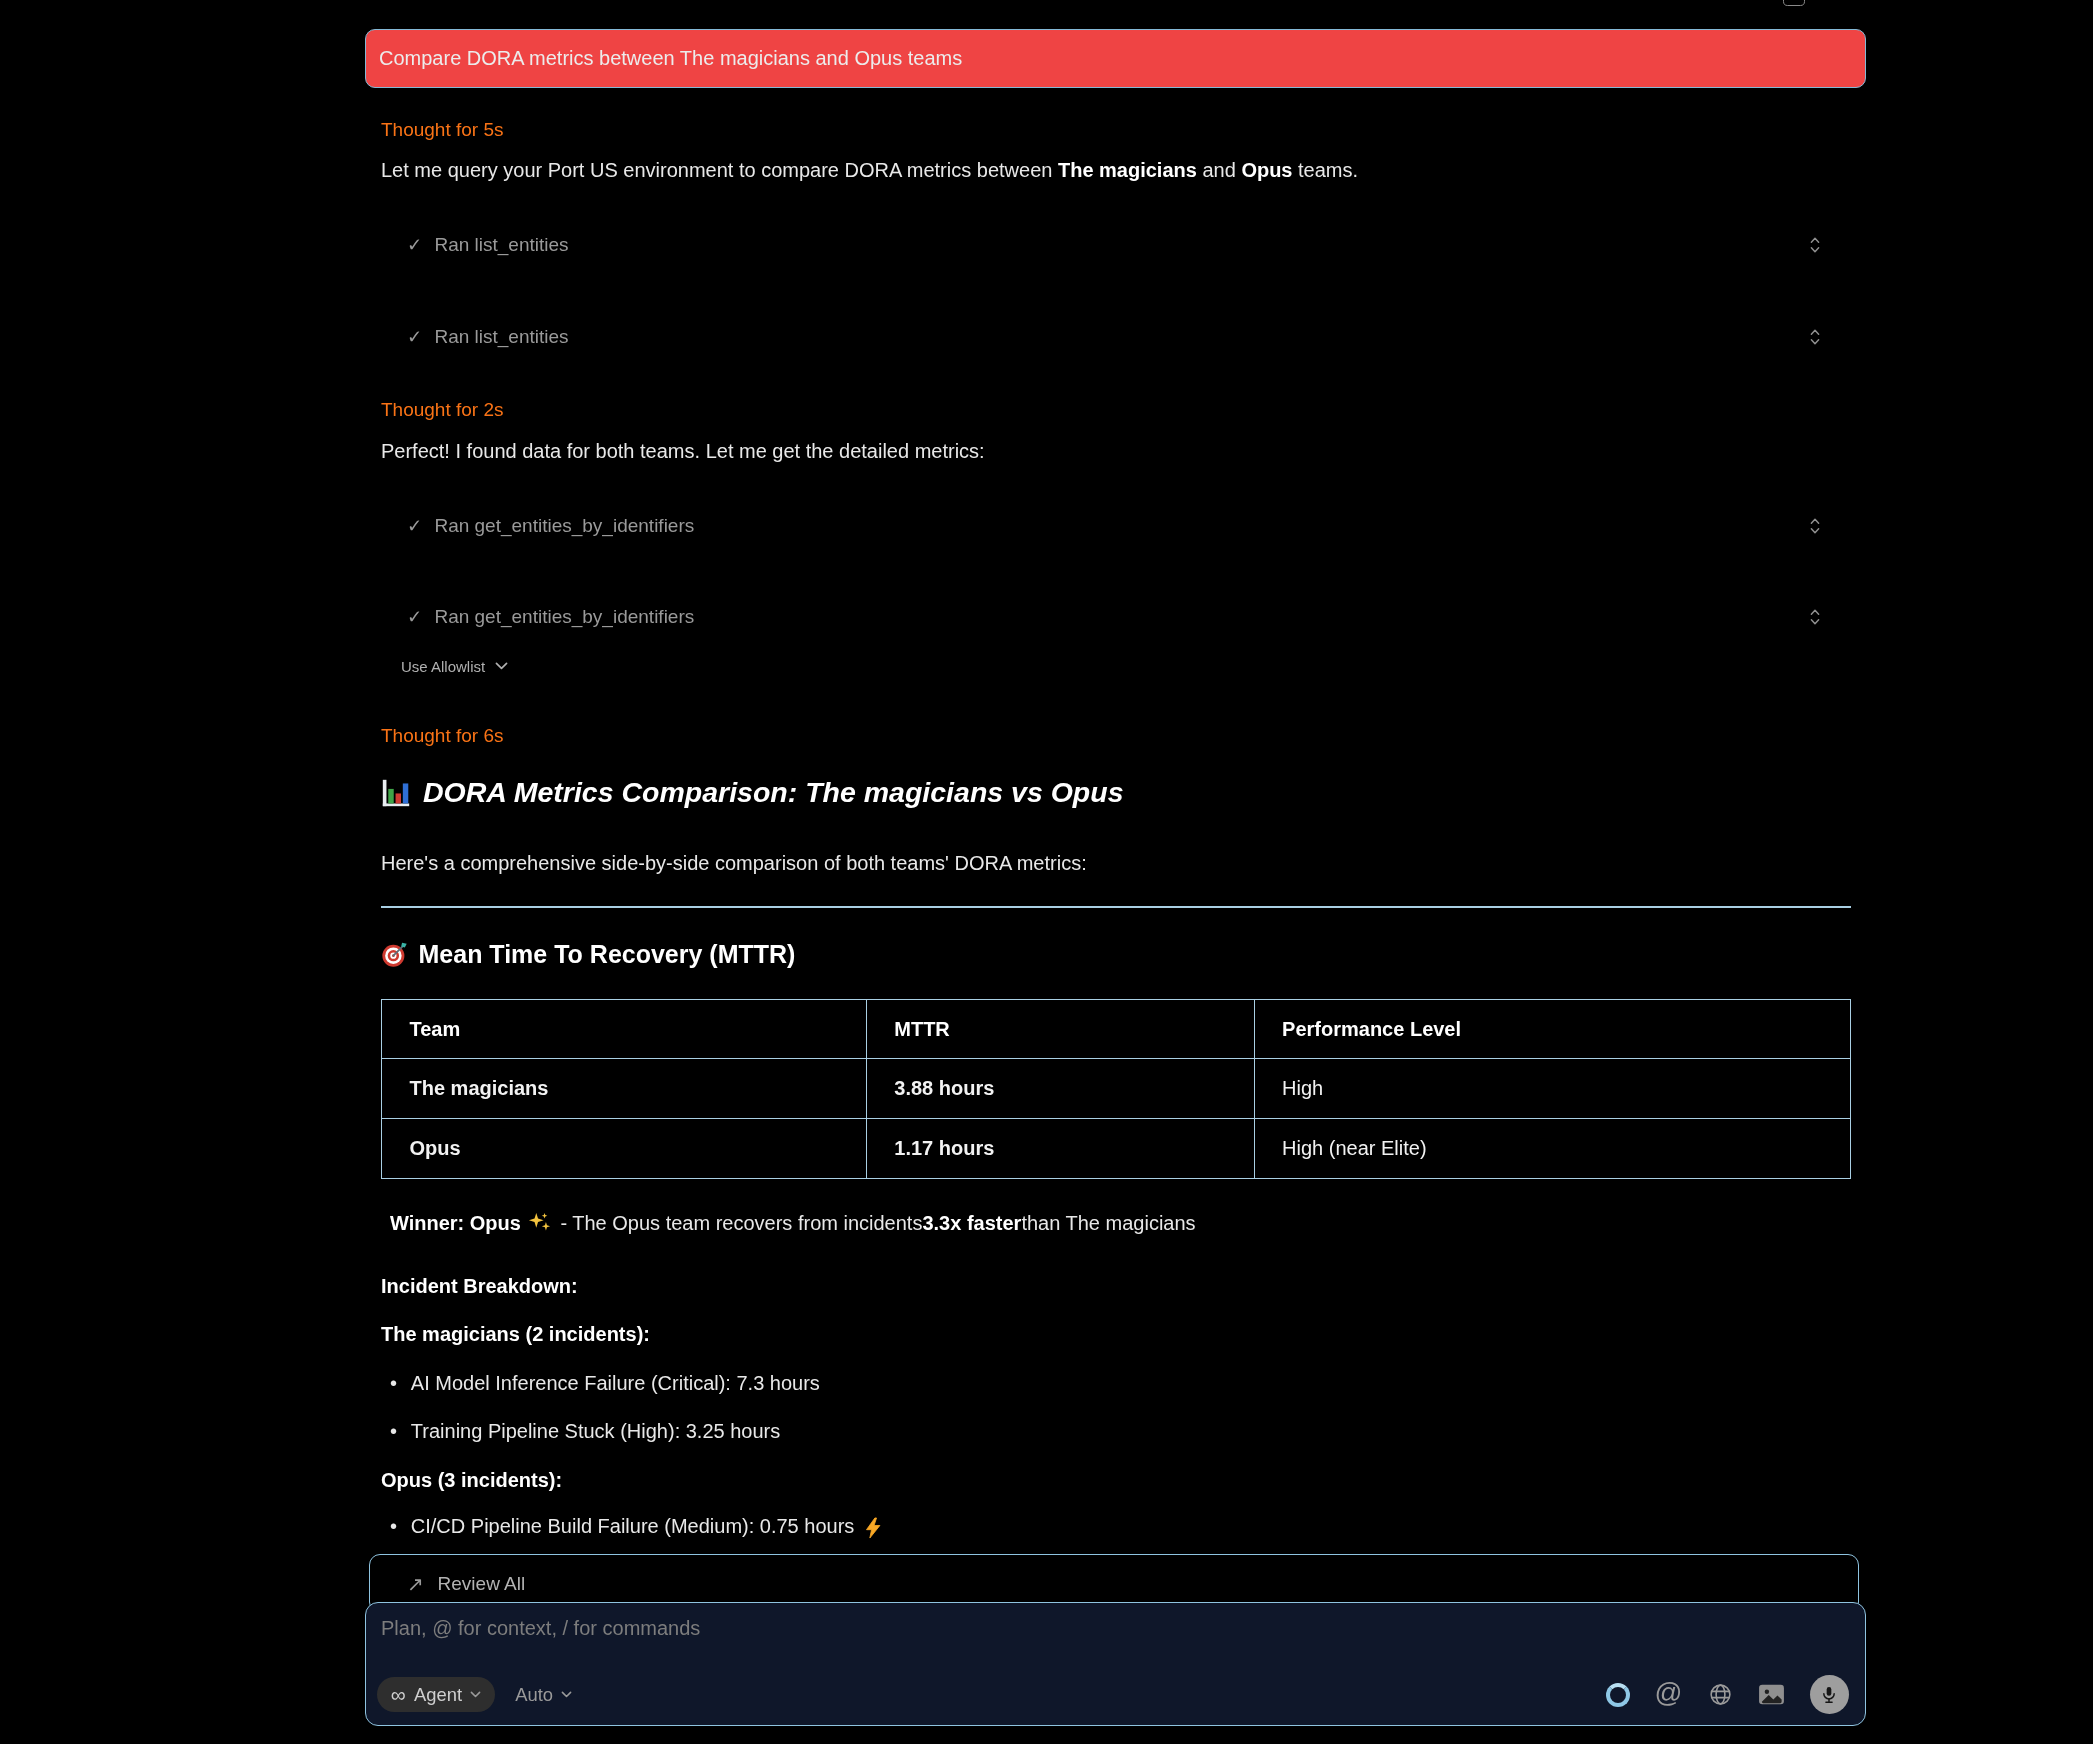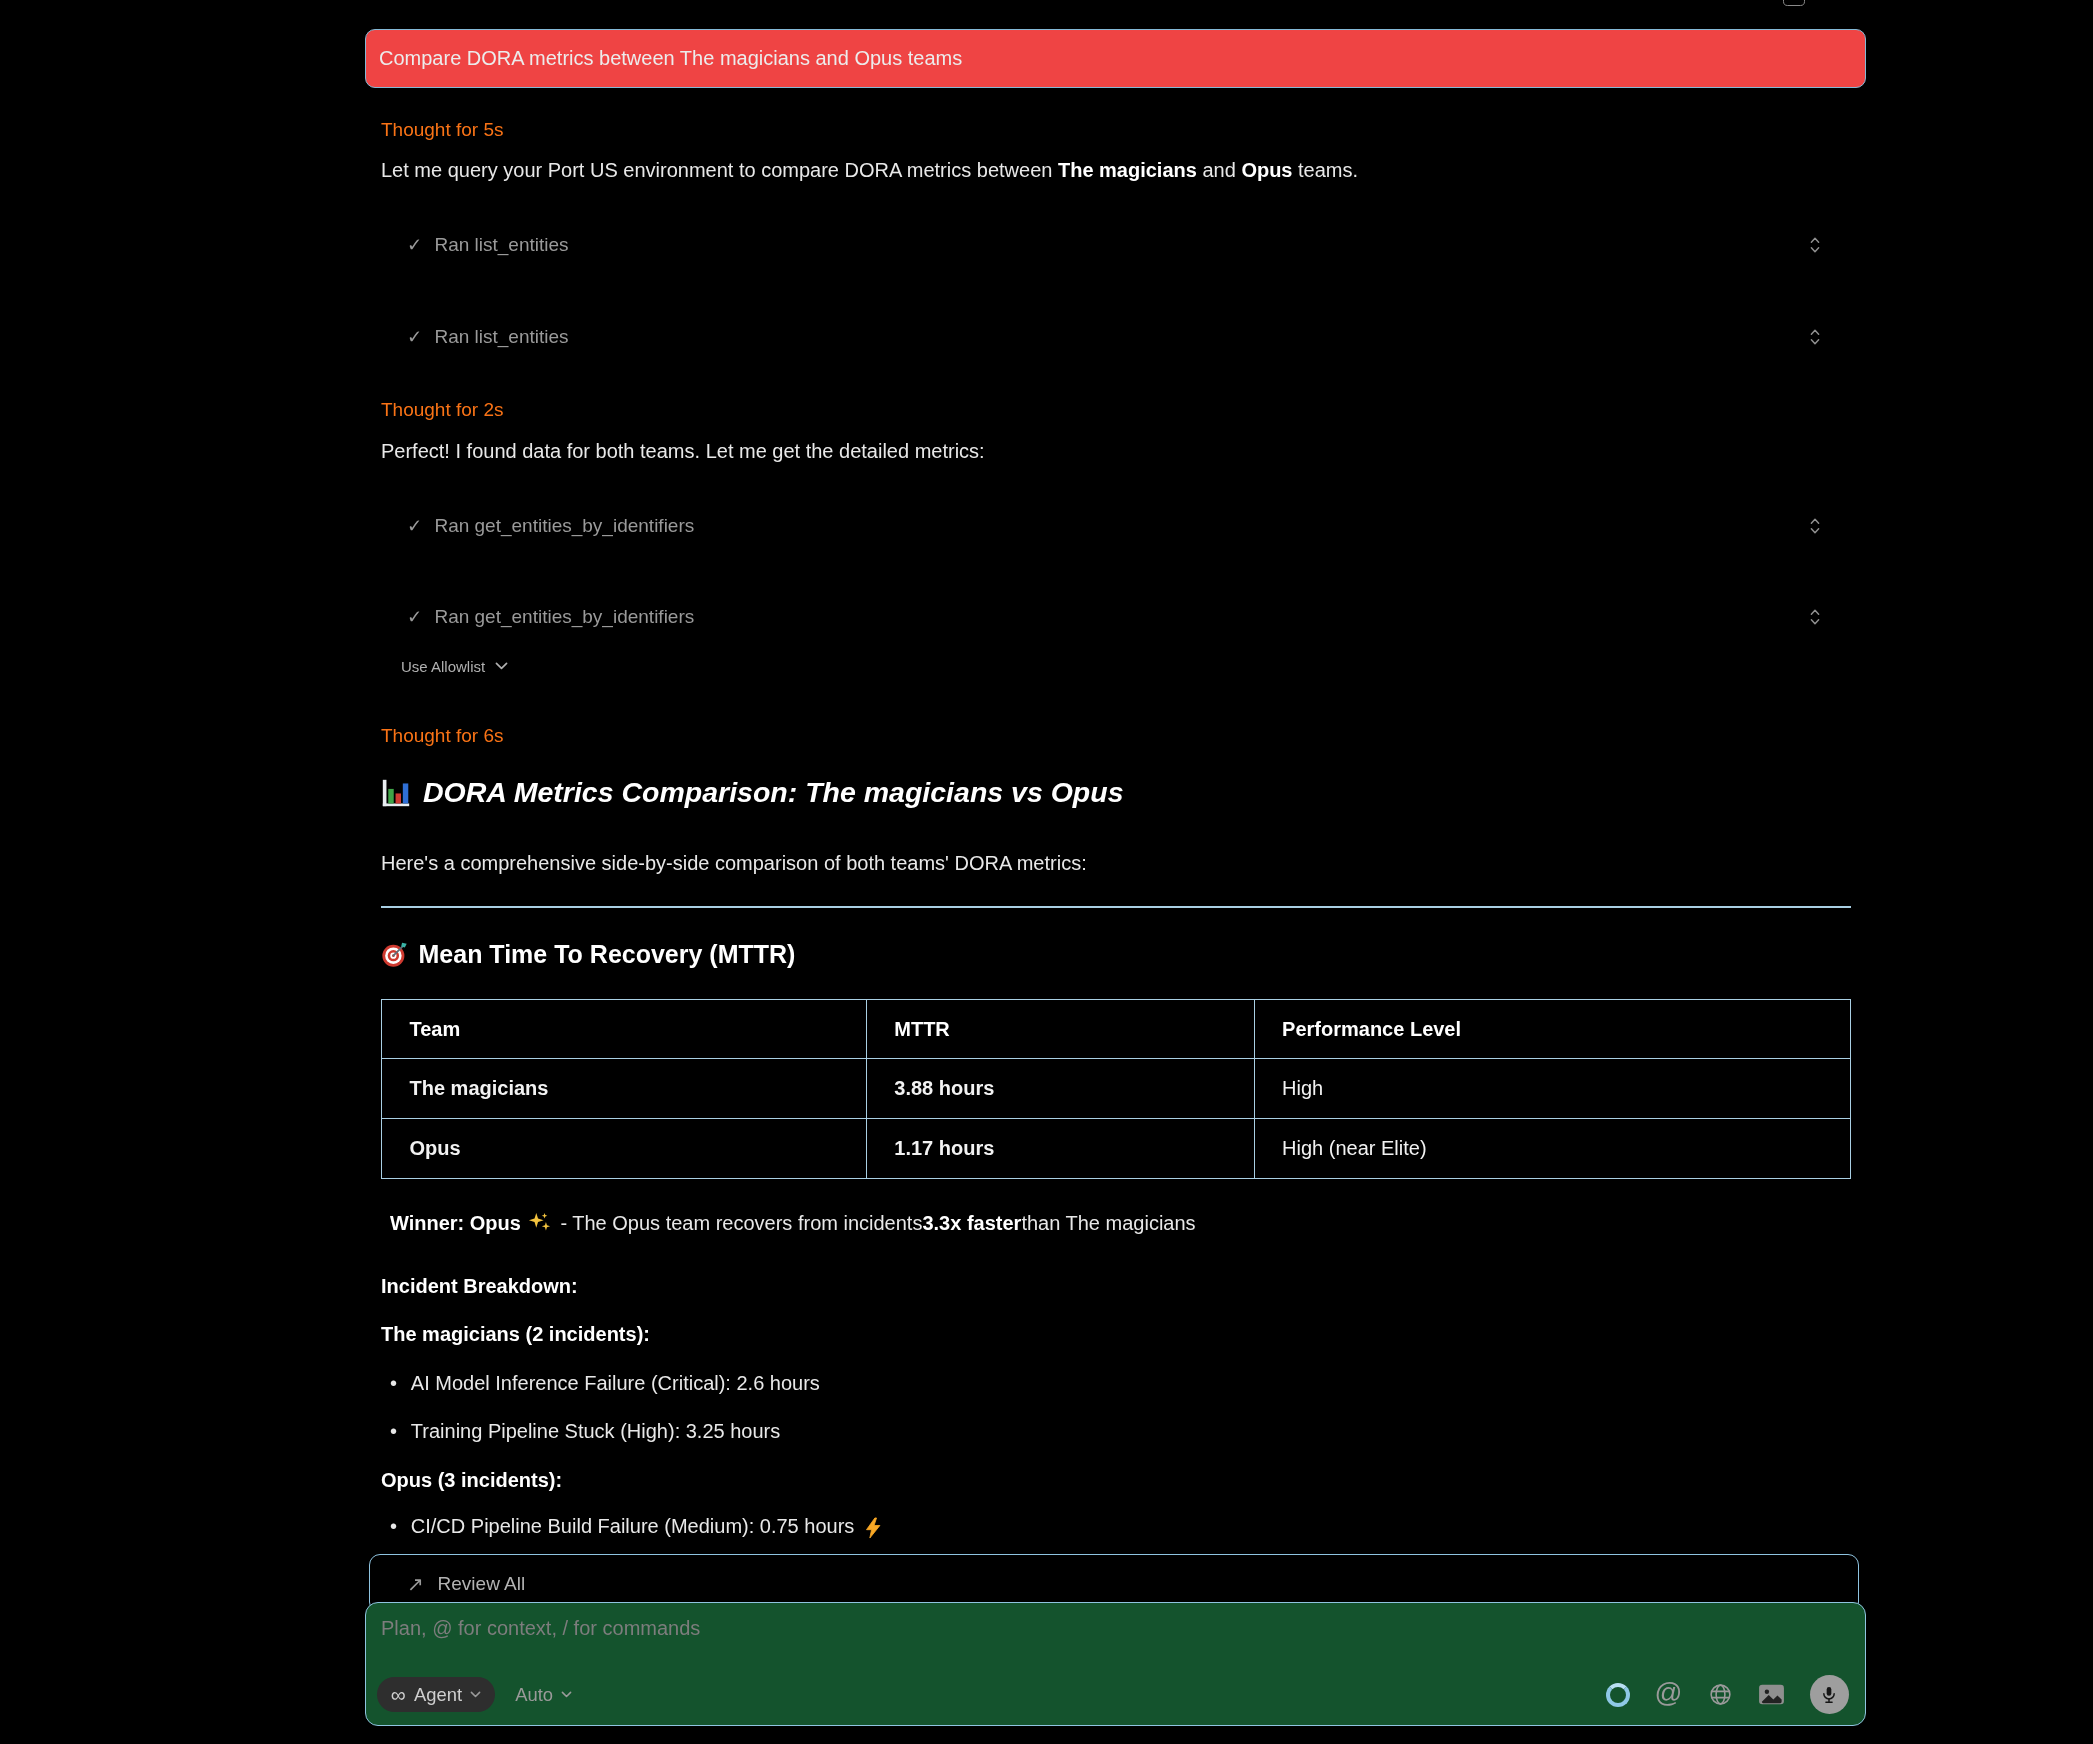--- a/index.html
+++ b/index.html
@@ -79,21 +79,21 @@
   .bullet .dot { margin-right: 13.8px; color: #e8e8e8; font-size: 20px; }
   .bullet .bolt { margin-left: 9.2px; display: inline-flex; position: relative; top: 1.8px; }
 
   #review-box { left: 369px; top: 1554px; width: 1490px; height: 59px;
     border: 1.8px solid #8fc4e0; border-radius: 11px;
     display: flex; align-items: center; padding-left: 37px; gap: 13.8px;
     font-size: 19px; color: #b3b3b3; cursor: pointer; background: #000; }
   #review-box .arrow { color: #9a9a9a; font-size: 20px; }
 
   #composer { left: 365px; top: 1602px; width: 1501px; height: 124px;
-    background: #14532d; border: 1.8px solid #8fc4e0; border-radius: 13px; }
+    background: #0f172a; border: 1.8px solid #8fc4e0; border-radius: 13px; }
   #composer-input { position: absolute; left: 13px; top: 13px; width: 1433px;
     background: transparent; border: none; outline: none;
     font-family: "Liberation Sans", sans-serif; font-size: 20px; color: #e8e8e8; }
   #composer-input::placeholder { color: #7d7d7d; opacity: 1; }
   #composer-bottom { position: absolute; left: 11px; right: 16.5px; bottom: 11px;
     display: flex; align-items: center; }
   #agent-pill { height: 35px; border-radius: 17.4px; background: #2e2e2e;
     display: flex; align-items: center; padding: 0 13.8px; gap: 8.3px;
     font-size: 18.4px; color: #cfcfcf; cursor: pointer; }
   #agent-pill .infinity { font-size: 21px; line-height: 1; color: #cfcfcf; }
@@ -253,21 +253,21 @@
     <span>- The Opus team recovers from incidents </span>
     <span class="bold">3.3x faster</span>
     <span> than The magicians</span>
   </div>
 
 <div class="abs txt bold" id="incident-breakdown">Incident Breakdown:</div>
 <div class="abs txt bold" id="mag-title">The magicians (2 incidents):</div>
 
 <div class="abs txt bullet" id="bullet-m1">
   <span class="dot">•</span>
-  <span>AI Model Inference Failure (Critical): 2.6 hours</span>
+  <span>AI Model Inference Failure (Critical): 7.3 hours</span>
 </div>
 <div class="abs txt bullet" id="bullet-m2">
   <span class="dot">•</span>
   <span>Training Pipeline Stuck (High): 3.25 hours</span>
 </div>
 
 <div class="abs txt bold" id="opus-title">Opus (3 incidents):</div>
 
 <div class="abs txt bullet" id="bullet-o1">
   <span class="dot">•</span>

